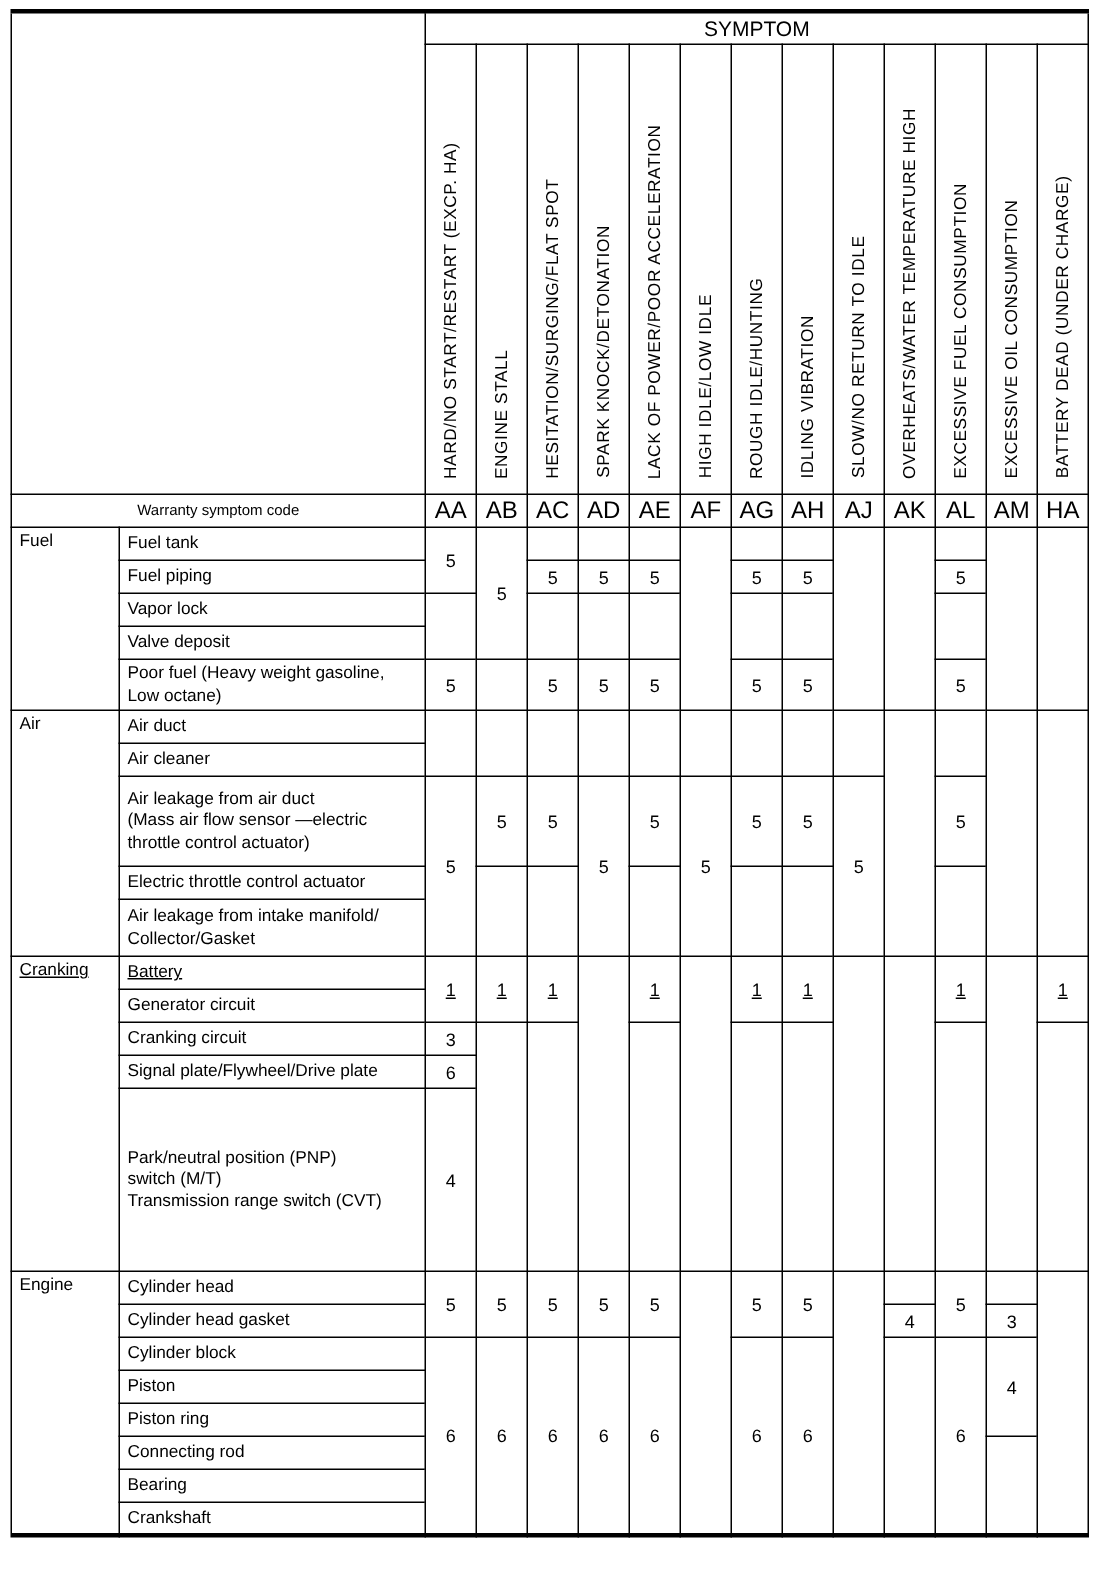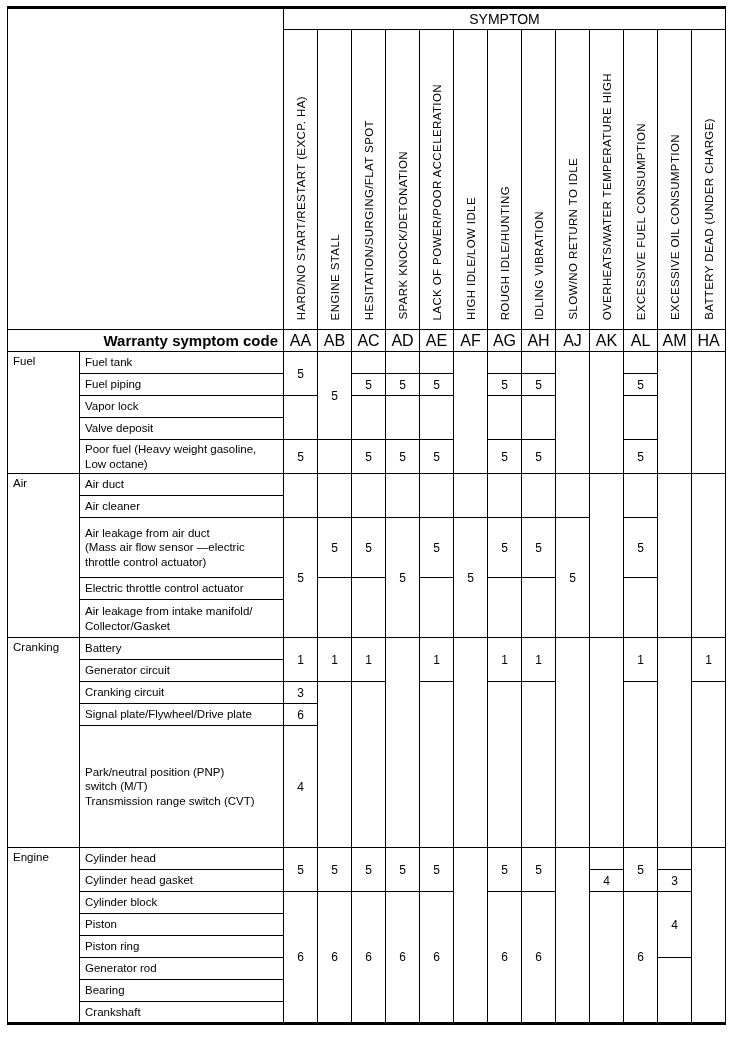--- a/index.html
+++ b/index.html
@@ -16,21 +16,21 @@
   }
   td { border: 1px solid #000; padding: 0; overflow: hidden; }
   td.corner { background: #fff; }
   td.symptom-head { height: 22px; text-align: center; vertical-align: middle; font-size: 14px; }
   td.vh { height: 300px; vertical-align: bottom; text-align: center; }
   td.vh span {
     display: inline-block; writing-mode: vertical-rl; transform: rotate(180deg);
     white-space: nowrap; font-size: 11.5px; letter-spacing: 0.4px; padding: 5px 0;
   }
   td.code { height: 22px; text-align: center; vertical-align: middle; font-size: 16px; }
-  td.wlabel { font-size: 15px; text-align: right; vertical-align: middle; padding: 2px 5px; font-weight: bold; }
+  td.wlabel { font-size: 10px; text-align: center; vertical-align: middle; padding: 2px 5px; }
   td.group { font-size: 11.5px; text-align: left; vertical-align: top; padding: 3px 5px; }
   td.item {
     font-size: 11.5px; text-align: left; vertical-align: middle;
     padding: 2px 5px; white-space: pre-line; line-height: 1.25;
   }
   td.num { text-align: center; vertical-align: middle; font-size: 12px; }
 </style>
 </head>
 <body>
 
@@ -171,21 +171,21 @@
           <td class="num" rowspan="2"></td>
           <td class="num" rowspan="2"></td>
           <td class="num" rowspan="2"></td>
           <td class="num" rowspan="2"></td>
           <td class="num" rowspan="2"></td>
         </tr>
         <tr style="height: 38px;">
           <td class="item">Air leakage from intake manifold/
 Collector/Gasket</td>
         </tr>
-        <tr style="height: 22px;">
+        <tr style="height: 22px; text-decoration: underline;">
           <td class="group" rowspan="5">Cranking</td>
           <td class="item">Battery</td>
           <td class="num" rowspan="2">1</td>
           <td class="num" rowspan="2">1</td>
           <td class="num" rowspan="2">1</td>
           <td class="num" rowspan="5"></td>
           <td class="num" rowspan="2">1</td>
           <td class="num" rowspan="5"></td>
           <td class="num" rowspan="2">1</td>
           <td class="num" rowspan="2">1</td>
@@ -254,21 +254,21 @@
           <td class="num" rowspan="6">6</td>
           <td class="num" rowspan="3">4</td>
         </tr>
         <tr style="height: 22px;">
           <td class="item">Piston</td>
         </tr>
         <tr style="height: 22px;">
           <td class="item">Piston ring</td>
         </tr>
         <tr style="height: 22px;">
-          <td class="item">Generator rod</td>
+          <td class="item">Connecting rod</td>
           <td class="num" rowspan="3"></td>
         </tr>
         <tr style="height: 22px;">
           <td class="item">Bearing</td>
         </tr>
         <tr style="height: 22px;">
           <td class="item">Crankshaft</td>
         </tr>
       </tbody>
   </table>

